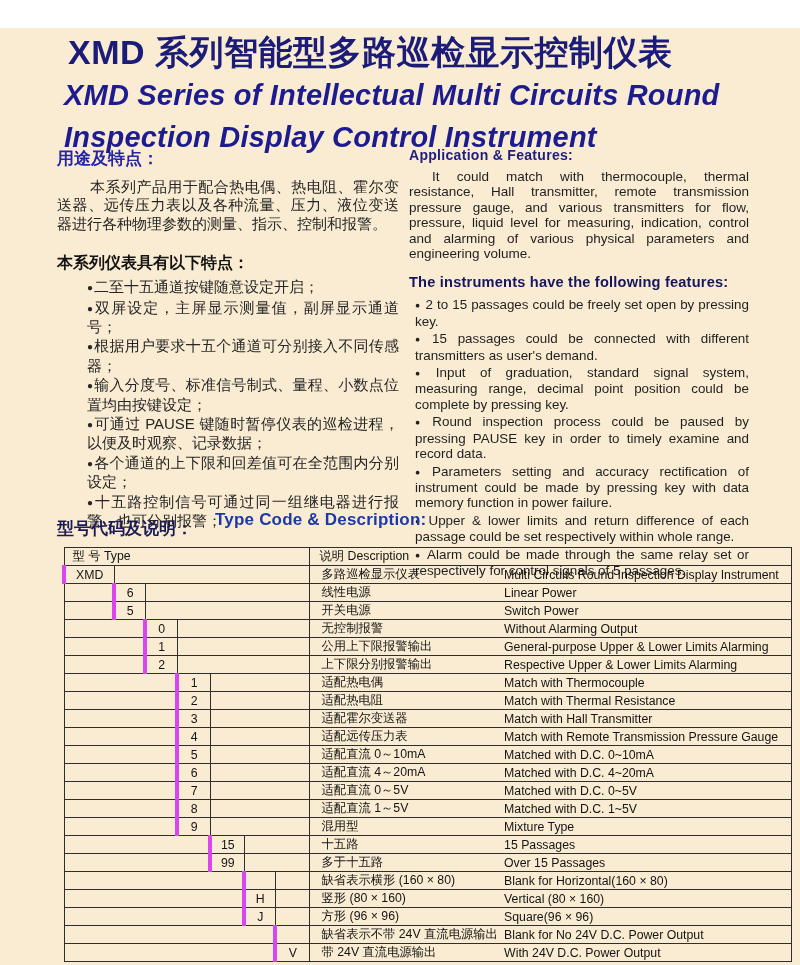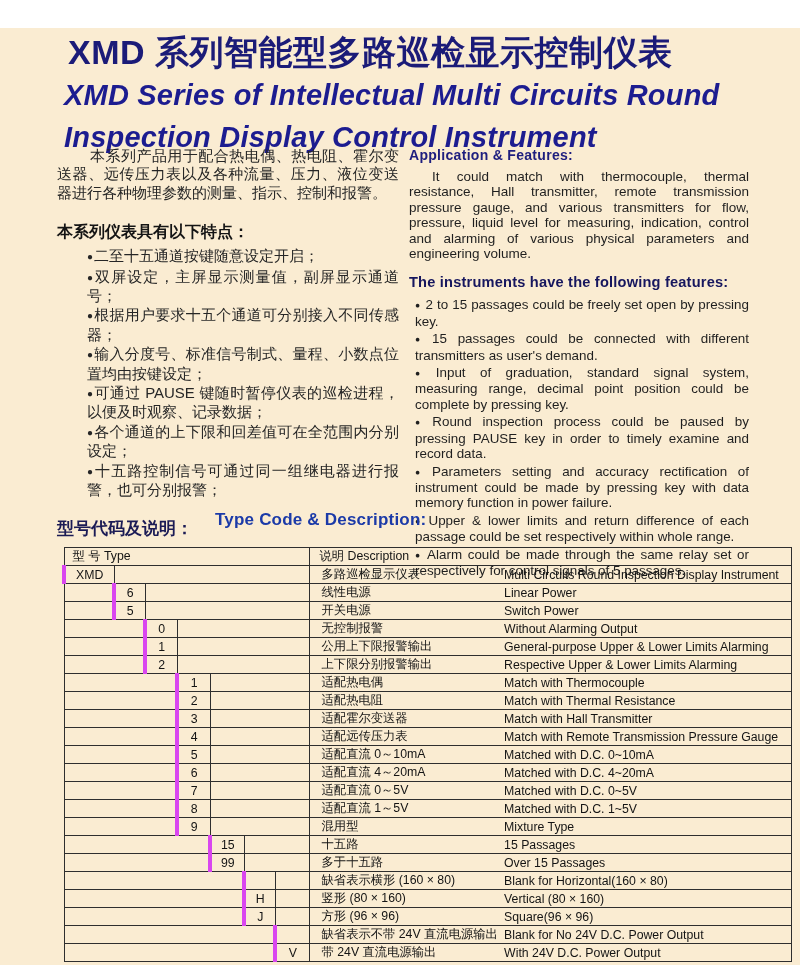--- a/index.html
+++ b/index.html
@@ -60,20 +60,21 @@
 
 <div class="page"></div>
 
 <div class="abs title-zh">XMD 系列智能型多路巡检显示控制仪表</div>
 <div class="abs title-en">
   <div>XMD Series of Intellectual Multi Circuits Round</div>
   <div>Inspection Display Control Instrument</div>
 </div>
 
 <div class="abs col-left">
+  <div class="h-blue-zh">用途及特点：</div>
   <p class="intro-zh">本系列产品用于配合热电偶、热电阻、霍尔变送器、远传压力表以及各种流量、压力、液位变送器进行各种物理参数的测量、指示、控制和报警。</p>
   <div class="feat-h-zh">本系列仪表具有以下特点：</div>
   <ul class="feats feats-zh">
     <li>二至十五通道按键随意设定开启；</li>
     <li>双屏设定，主屏显示测量值，副屏显示通道号；</li>
     <li>根据用户要求十五个通道可分别接入不同传感器；</li>
     <li>输入分度号、标准信号制式、量程、小数点位置均由按键设定；</li>
     <li>可通过 PAUSE 键随时暂停仪表的巡检进程，以便及时观察、记录数据；</li>
     <li>各个通道的上下限和回差值可在全范围内分别设定；</li>
     <li>十五路控制信号可通过同一组继电器进行报警，也可分别报警；</li>

